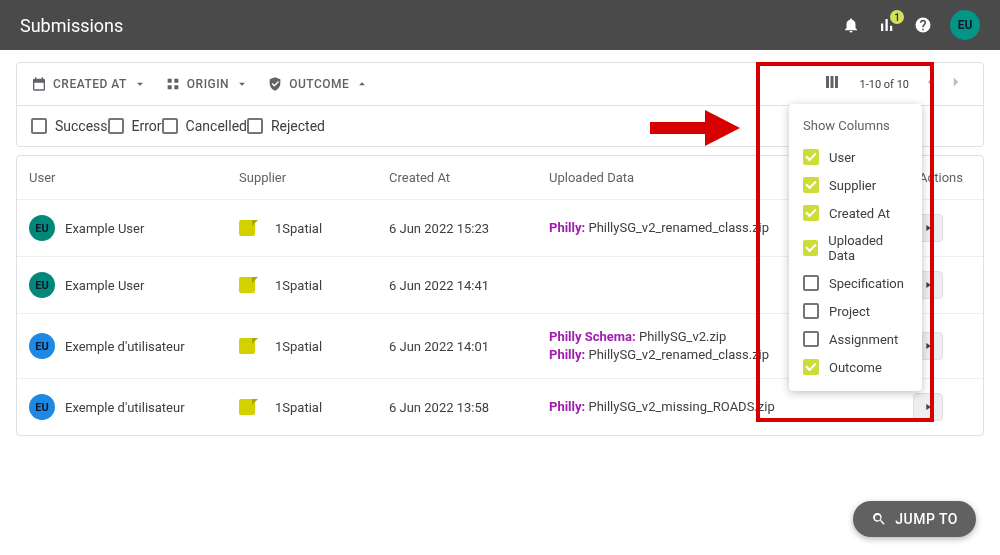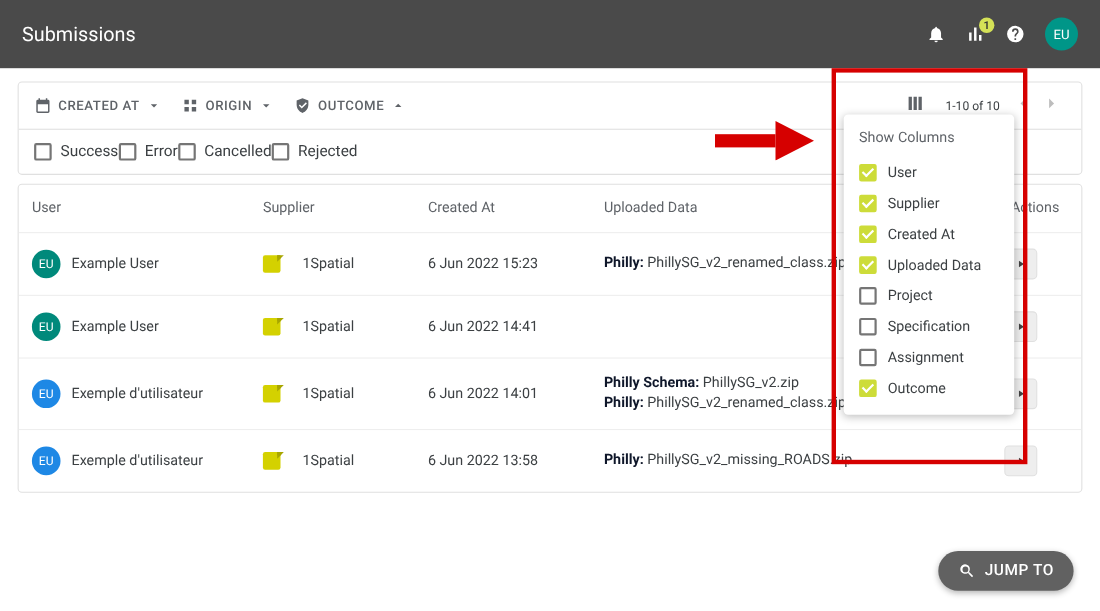--- a/index.html
+++ b/index.html
@@ -1,22 +1,22 @@
 <!DOCTYPE html>
 <html><head>
 <meta charset="utf-8">
 <style>
   * { box-sizing: border-box; margin: 0; padding: 0; }
   html, body { width: 1000px; height: 555px; font-family: Roboto, "Helvetica Neue", Arial, sans-serif; background:#fff; color:#3c4043; overflow:hidden;}
   
-  .appbar { height:62px; background:#4a4a4a; color:#fff; display:flex; align-items:center; padding:0 20px; }
+  .appbar { height:50px; background:#4a4a4a; color:#fff; display:flex; align-items:center; padding:0 20px; }
   .appbar-title { font-size:18px; font-weight:400; flex:1; }
   .appbar-icons { display:flex; align-items:center; gap:18px; }
   .icon-btn { display:flex; align-items:center; justify-content:center; position:relative; cursor:pointer;}
-  .avatar { width:30px; height:30px; border-radius:50%; background:#009688; color:#ffffff; display:flex; align-items:center; justify-content:center; font-size:12px; font-weight:400;}
+  .avatar { width:30px; height:30px; border-radius:50%; background:#009688; color:#0f172a; display:flex; align-items:center; justify-content:center; font-size:12px; font-weight:700;}
   .badge { position:absolute; top:-6px; right:-8px; background:#d4e157; color:#333; font-size:10px; font-weight:600; width:14px; height:14px; border-radius:50%; display:flex; align-items:center; justify-content:center;}
   
   .panel { margin:12px 16px 0 16px; border:1px solid #e0e0e0; border-radius:4px; }
   .panel-row1 { display:flex; align-items:center; padding:10px 14px; border-bottom:1px solid #e0e0e0; position:relative;}
   .chip { display:flex; align-items:center; gap:6px; font-size:12px; font-weight:500; color:#5f6368; letter-spacing:.5px; margin-right:18px; cursor:pointer;}
   .chip svg { fill:#5f6368;}
   .spacer { flex:1; }
   .col-icon { margin-right:18px; cursor:pointer;}
   .range { font-size:11px; color:#3c4043; margin-right:8px;}
   .nav-arrow { color:#bdbdbd; padding:0 4px;}
@@ -34,25 +34,25 @@
   .col-upload { flex:1; }
   .col-actions { width:50px; text-align:right;}
   .trow { display:flex; align-items:center; padding:14px 20px 14px 12px; border-top:1px solid #eee; font-size:13px; color:#3c4043;}
   .trow .avatar { width:26px; height:26px; font-size:11px; margin-right:10px; flex-shrink:0;}
   .av-green { background:#00897b;}
   .av-blue { background:#1e88e5;}
   .supplier-cell { display:flex; align-items:center; gap:20px;}
   .supp-ico { width:16px; height:16px; background:#d4d100; border-radius:2px; position:relative;}
   .supp-ico::after{content:"";position:absolute;right:-3px;top:0;border:3px solid transparent;border-left-color:#a8a600;border-top-color:#a8a600;}
   .upload-line { line-height:1.4;}
-  .upload-line b { font-weight:700; color:#0f172a;}
+  .upload-line b { font-weight:700; color:#a21caf;}
   .action-btn { width:30px; height:28px; background:#eeeeee; border:1px solid #e0e0e0; border-radius:4px; display:flex; align-items:center; justify-content:center; cursor:pointer;}
   .user-cell{display:flex;align-items:center;}
   
-  .popover { position:absolute; top:104px; right:78px; width:155px; background:#fff; border-radius:4px; box-shadow:0 2px 8px rgba(0,0,0,.25); padding:14px 14px 10px 14px; z-index:10;}
+  .popover { position:absolute; top:104px; right:78px; width:133px; background:#fff; border-radius:4px; box-shadow:0 2px 8px rgba(0,0,0,.25); padding:14px 14px 10px 14px; z-index:10;}
   .popover-title { font-size:13px; color:#5f6368; margin-bottom:10px;}
   .popover .opt { display:flex; align-items:center; gap:10px; font-size:13px; color:#3c4043; padding:6px 0; cursor:pointer;}
   
   .highlight-box { position:absolute; top:62px; left:756px; width:178px; height:360px; border:4px solid #d60000; pointer-events:none; z-index:20;}
   .arrow { position:absolute; top:110px; left:650px; z-index:20;}
   
   .jumpto { position:absolute; bottom:18px; right:24px; background:#616161; color:#fff; border-radius:22px; padding:10px 18px; display:flex; align-items:center; gap:8px; font-size:14px; font-weight:500; letter-spacing:.5px; cursor:pointer; box-shadow:0 2px 6px rgba(0,0,0,.3);}
 </style>
 </head>
 <body>
@@ -256,25 +256,25 @@
       <div class="opt">
         <div class="chkbox checked"></div>
         <span>Created At</span>
       </div>
       <div class="opt">
         <div class="chkbox checked"></div>
         <span>Uploaded Data</span>
       </div>
       <div class="opt">
         <div class="chkbox "></div>
+        <span>Specification</span>
+      </div>
+      <div class="opt">
+        <div class="chkbox "></div>
         <span>Project</span>
-      </div>
-      <div class="opt">
-        <div class="chkbox "></div>
-        <span>Specification</span>
       </div>
       <div class="opt">
         <div class="chkbox "></div>
         <span>Assignment</span>
       </div>
       <div class="opt">
         <div class="chkbox checked"></div>
         <span>Outcome</span>
       </div>
     </div>

